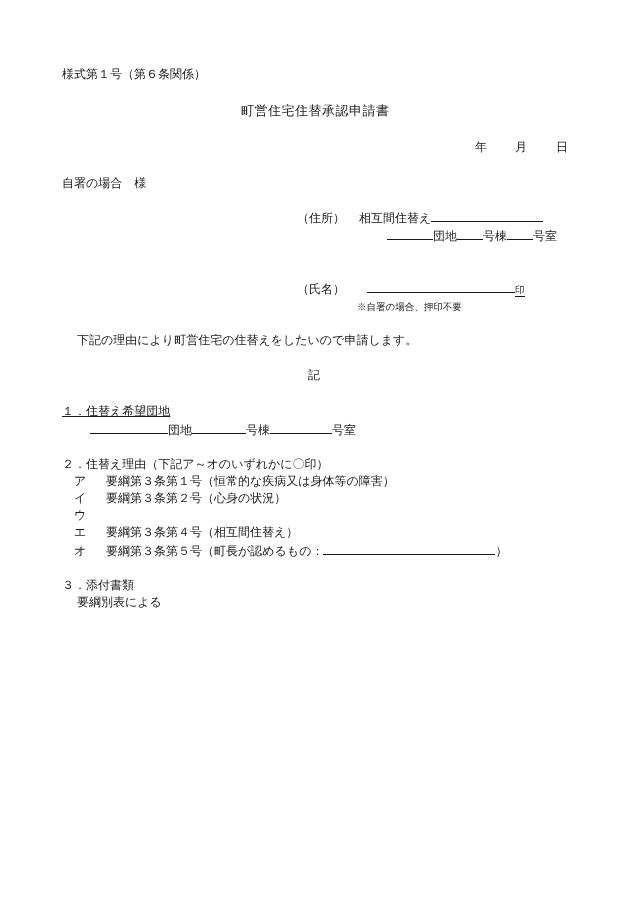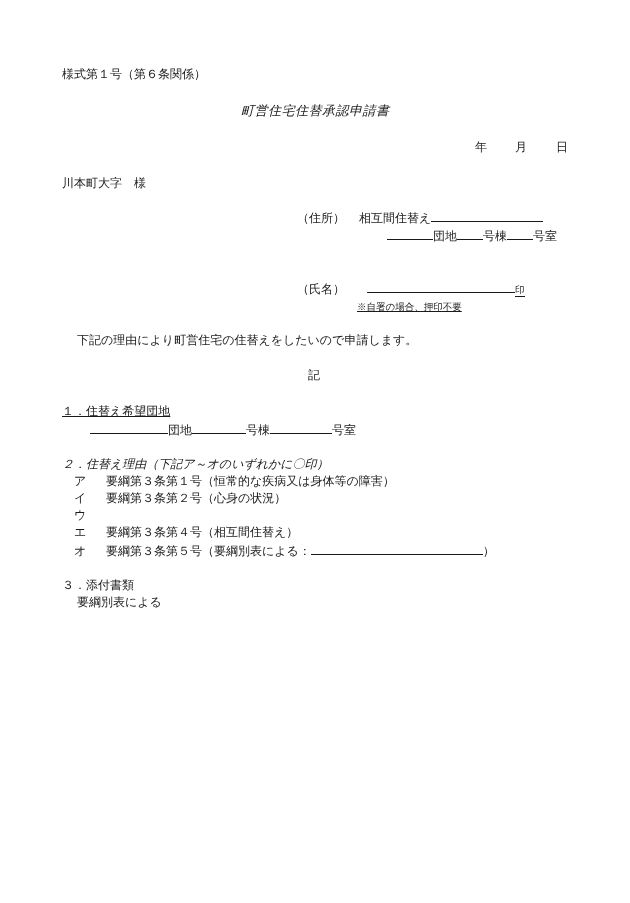--- a/index.html
+++ b/index.html
@@ -10,21 +10,21 @@
     body {
       width: 630px;
       height: 903px;
       position: relative;
       overflow: hidden;
       font-family: "DejaVu Serif", "Liberation Serif", serif;
       color: #1a1a1a;
     }
     .abs { position: absolute; white-space: nowrap; }
     .t12 { font-size: 12px; line-height: 16px; }
-    .t13 { font-size: 13px; line-height: 17px; font-style: italic; }
+    .t13 { font-size: 13px; line-height: 17px; }
     .t10 { font-size: 9.5px; line-height: 13px; }
     .blank {
       display: inline-block;
       border-bottom: 1px solid #1a1a1a;
       height: 13px;
       vertical-align: baseline;
     }
     .row { display: flex; align-items: baseline; }
     .kana { display: inline-block; width: 32px; }
   </style>
@@ -32,21 +32,21 @@
 <body>
 
 <div class="abs t12" style="left:62px; top:66px;">様式第１号（第６条関係）</div>
 
 <div class="abs t13" style="left:241px; top:102px; letter-spacing:0.5px;">町営住宅住替承認申請書</div>
 
 <div class="abs t12" style="left:475px; top:139px;">年</div>
 <div class="abs t12" style="left:515px; top:139px;">月</div>
 <div class="abs t12" style="left:556px; top:139px;">日</div>
 
-<div class="abs t12" style="left:62px; top:175px;">川本町大字　様</div>
+<div class="abs t12" style="left:62px; top:175px;">自署の場合　様</div>
 
 <div class="abs t12 row" style="left:297px; top:208px;">
   <span>（住所）</span>
   <span style="width:14px; display:inline-block;"></span>
   <span>相互間住替え</span>
   <span class="blank" style="width:112px;"></span>
 </div>
 <div class="abs t12 row" style="left:387px; top:226px;">
   <span class="blank" style="width:46px;"></span>
   <span>団地</span>
@@ -55,54 +55,54 @@
   <span class="blank" style="width:26px;"></span>
   <span>号室</span>
 </div>
 
 <div class="abs t12 row" style="left:297px; top:279px;">
   <span>（氏名）</span>
   <span style="width:22px; display:inline-block;"></span>
   <span class="blank" style="width:148px;"></span>
   <span class="t10" style="border-bottom:1px solid #1a1a1a;">印</span>
 </div>
-<div class="abs t10" style="left:357px; top:300px;text-decoration:underline;">※自署の場合、押印不要</div>
+<div class="abs t10" style="left:357px; top:300px;">※自署の場合、押印不要</div>
 
 <div class="abs t12" style="left:77px; top:332px;">下記の理由により町営住宅の住替えをしたいので申請します。</div>
 
 <div class="abs t12" style="left:308px; top:367px;">記</div>
 
 <div class="abs t12" style="left:62px; top:403px;text-decoration:underline;">１．住替え希望団地</div>
 <div class="abs t12 row" style="left:90px; top:420px;">
   <span class="blank" style="width:78px;"></span>
   <span>団地</span>
   <span class="blank" style="width:54px;"></span>
   <span>号棟</span>
   <span class="blank" style="width:62px;"></span>
   <span>号室</span>
 </div>
 
-<div class="abs t12" style="left:62px; top:456px;font-style:italic;">２．住替え理由（下記ア～オのいずれかに〇印）</div>
+<div class="abs t12" style="left:62px; top:456px;">２．住替え理由（下記ア～オのいずれかに〇印）</div>
 
 <div class="abs t12 row" style="left:74px; top:473px;">
   <span class="kana">ア</span>
   <span>要綱第３条第１号（恒常的な疾病又は身体等の障害）</span>
 </div>
 <div class="abs t12 row" style="left:74px; top:490px;">
   <span class="kana">イ</span>
   <span>要綱第３条第２号（心身の状況）</span>
 </div>
 <div class="abs t12 row" style="left:74px; top:507px;">
   <span class="kana">ウ</span>
 </div>
 <div class="abs t12 row" style="left:74px; top:524px;">
   <span class="kana">エ</span>
   <span>要綱第３条第４号（相互間住替え）</span>
 </div>
 <div class="abs t12 row" style="left:74px; top:541px;">
   <span class="kana">オ</span>
-  <span>要綱第３条第５号（要綱別表による：</span>
+  <span>要綱第３条第５号（町長が認めるもの：</span>
   <span class="blank" style="width:172px;"></span>
   <span>）</span>
 </div>
 
 <div class="abs t12" style="left:62px; top:577px;">３．添付書類</div>
 <div class="abs t12" style="left:77px; top:594px;font-family:Liberation Serif, serif;">要綱別表による</div>
 
 </body></html>

